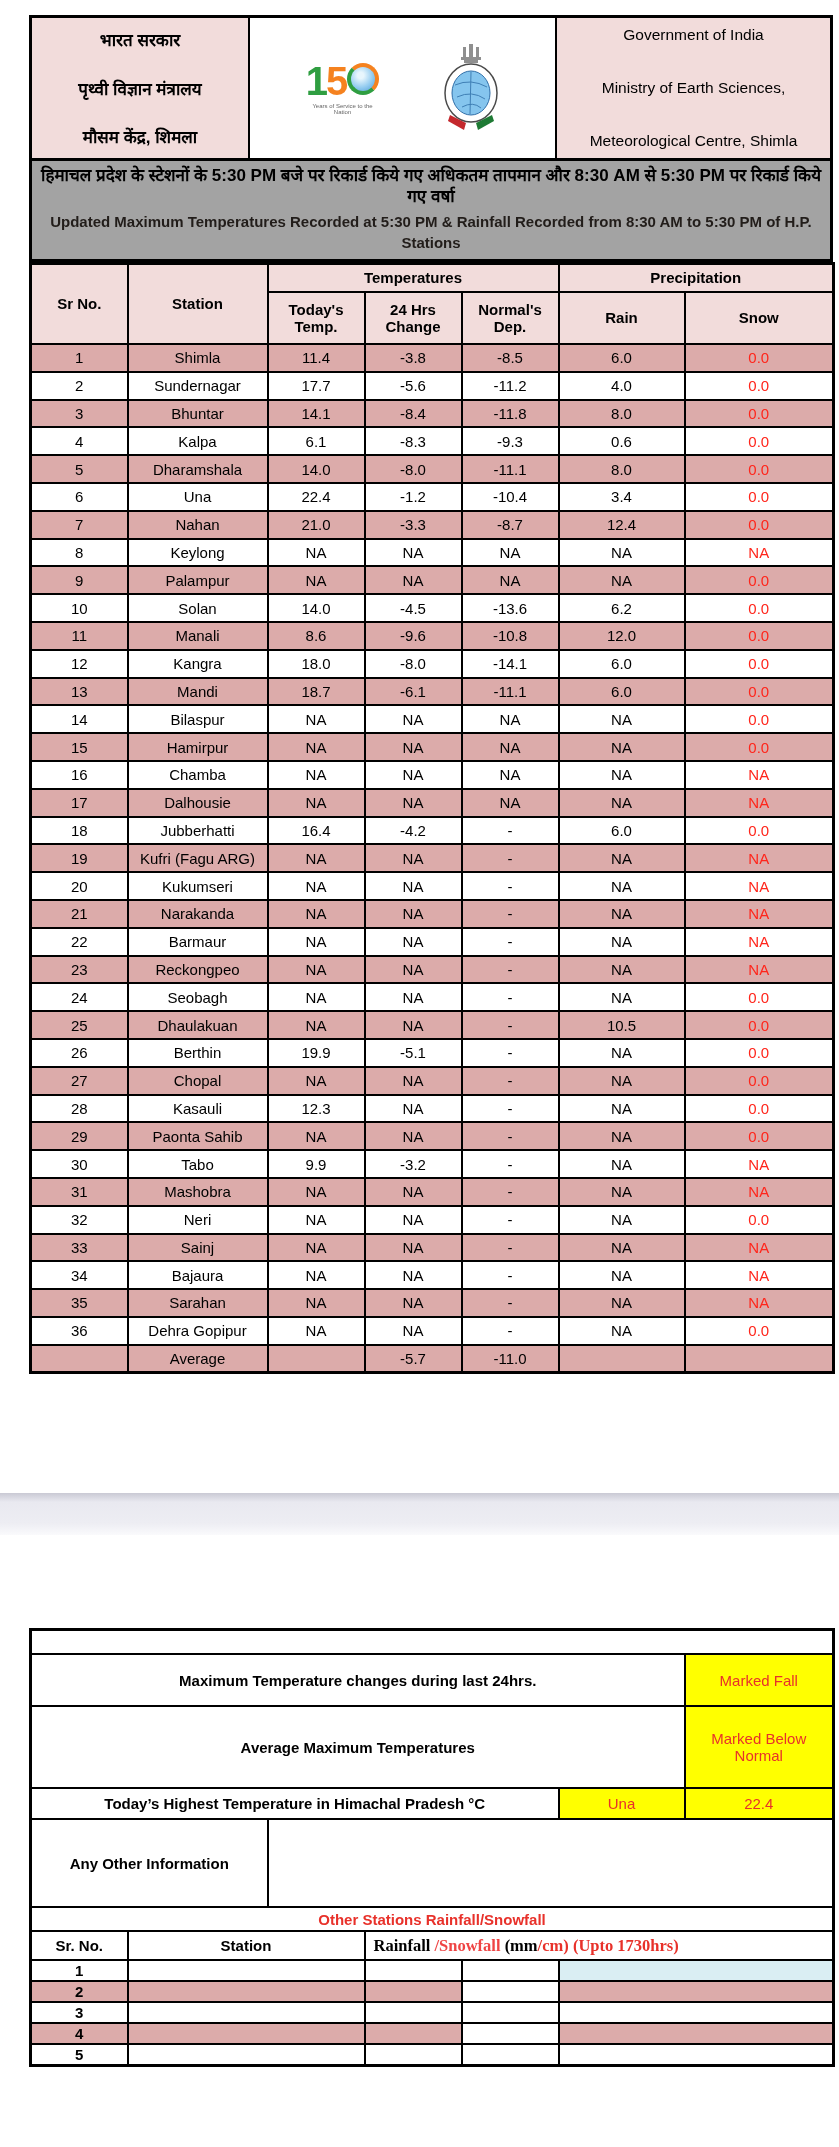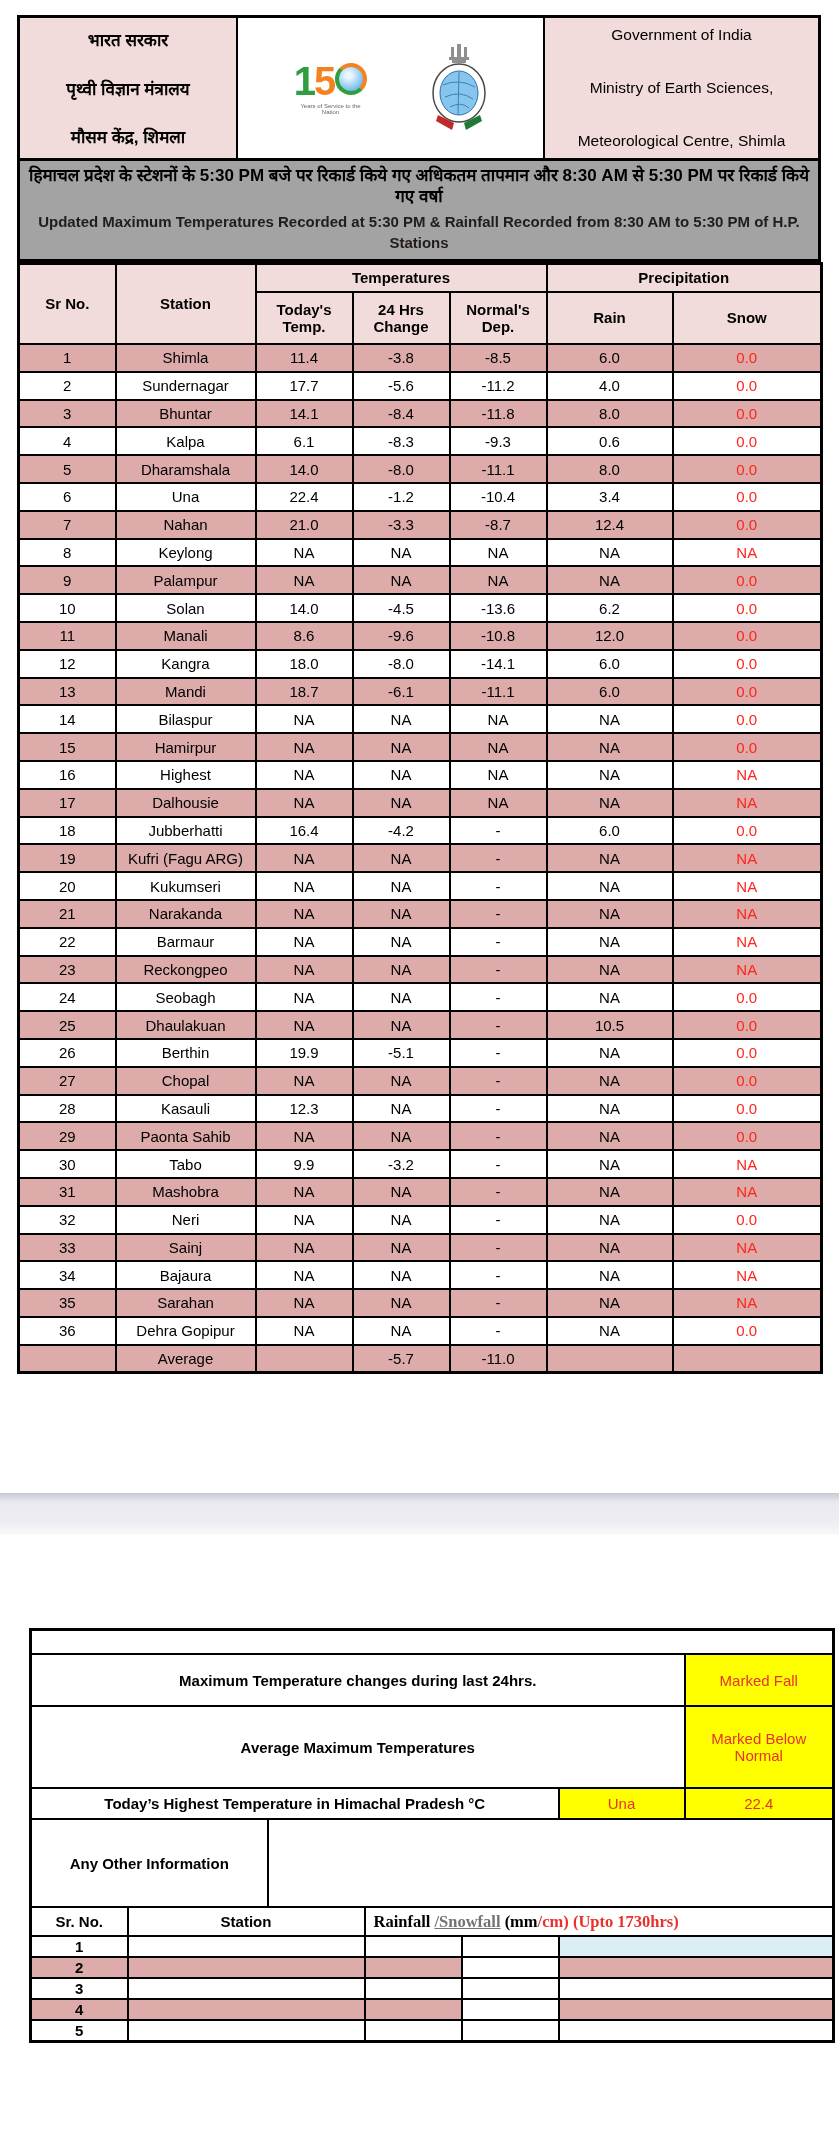--- a/index.html
+++ b/index.html
@@ -1,20 +1,20 @@
 <!DOCTYPE html>
 <html><head>
 <meta charset="utf-8">
 <style>
   html,body { margin:0; padding:0; background:#fff; }
   .page {
     position:relative; width:839px; height:2147px; background:#ffffff;
     font-family:"Liberation Sans", sans-serif; color:#000; overflow:hidden;
   }
-  .top-section { position:absolute; left:17px; top:15px; width:804px; }
+  .top-section { position:absolute; left:29px; top:15px; width:804px; }
 
   
   .org-header { display:flex; border:3px solid #000; height:146px; box-sizing:border-box; background:#fff; }
   .org-cell { box-sizing:border-box; }
   .org-left {
     width:218px; background:#f2dcdb; border-right:2px solid #000;
     display:flex; flex-direction:column; justify-content:space-between;
     padding:10px 4px; text-align:center; font-weight:bold; font-size:17px;
   }
   .org-mid {
@@ -294,21 +294,21 @@
             <td>15</td>
             <td>Hamirpur</td>
             <td>NA</td>
             <td>NA</td>
             <td>NA</td>
             <td>NA</td>
             <td class="c-red">0.0</td>
           </tr>
           <tr>
             <td>16</td>
-            <td>Highest</td>
+            <td>Chamba</td>
             <td>NA</td>
             <td>NA</td>
             <td>NA</td>
             <td>NA</td>
             <td class="c-red">NA</td>
           </tr>
           <tr>
             <td>17</td>
             <td>Dalhousie</td>
             <td>NA</td>
@@ -528,24 +528,27 @@
         </tr>
         <tr class="b-high">
           <td colspan="5" class="lbl">Today’s Highest Temperature in Himachal Pradesh  °C</td>
           <td class="yellow">Una</td>
           <td class="yellow">22.4</td>
         </tr>
         <tr class="b-info">
           <td colspan="2" class="lbl">Any Other Information</td>
           <td colspan="5"></td>
         </tr>
+        <tr class="b-title">
+          <td colspan="7" class="red-title">Other Stations Rainfall/Snowfall</td>
+        </tr>
         <tr class="b-head">
           <td>Sr. No.</td>
           <td colspan="2">Station</td>
-          <td colspan="4" class="rainfall-hdr" id="rainfall-header"><span style="color: rgb(0, 0, 0);">Rainfall </span><span style="color: #737373; text-decoration: underline;">/Snowfall</span><span style="color: rgb(0, 0, 0);">  (mm</span><span style="color: rgb(232, 49, 42);">/cm)</span><span style="color: rgb(232, 49, 42);"> (Upto 1730hrs)</span></td>
+          <td colspan="4" class="rainfall-hdr" id="rainfall-header"><span style="color: rgb(0, 0, 0);">Rainfall </span><span style="color: #ef4444;">/Snowfall</span><span style="color: rgb(0, 0, 0);">  (mm</span><span style="color: rgb(232, 49, 42);">/cm)</span><span style="color: rgb(232, 49, 42);"> (Upto 1730hrs)</span></td>
         </tr>
       </tbody>
       <tbody id="other-tbody">
           <tr>
             <td class="o-sr">1</td>
             <td class="o-station" colspan="2"></td>
             <td class="o-c3"></td>
             <td class="o-c4"></td>
             <td class="o-wide" colspan="2"></td>
           </tr>

